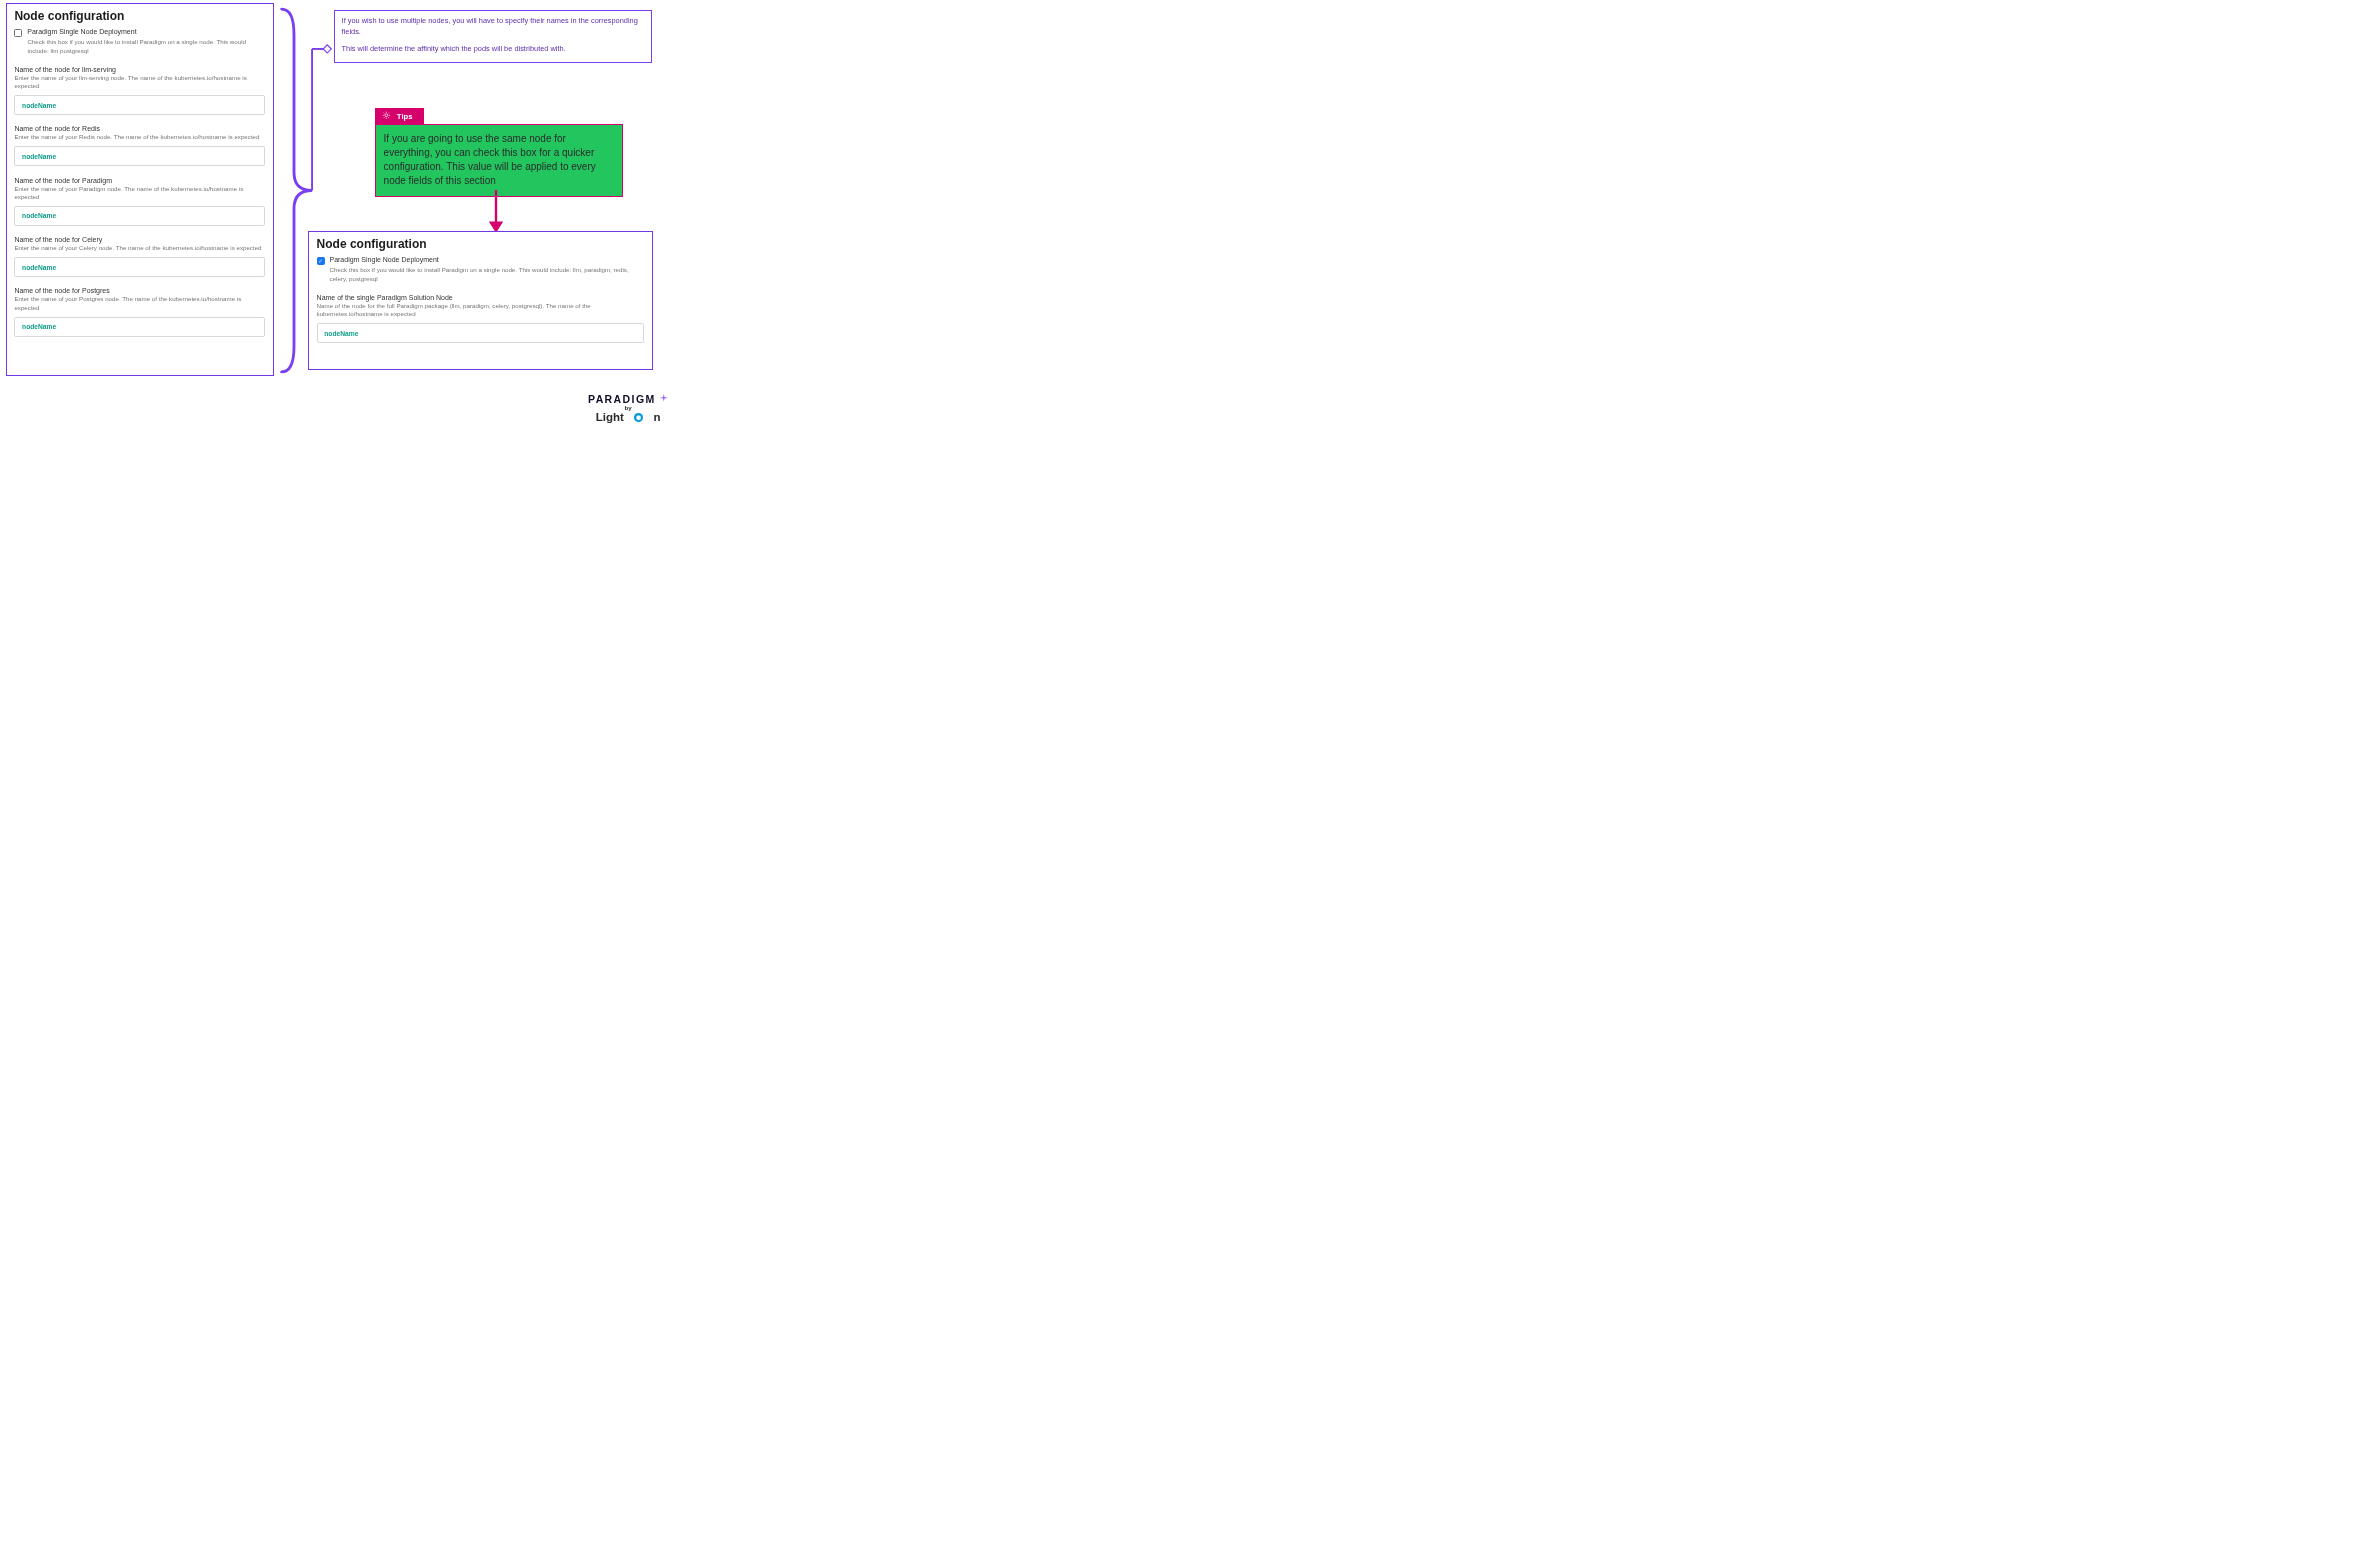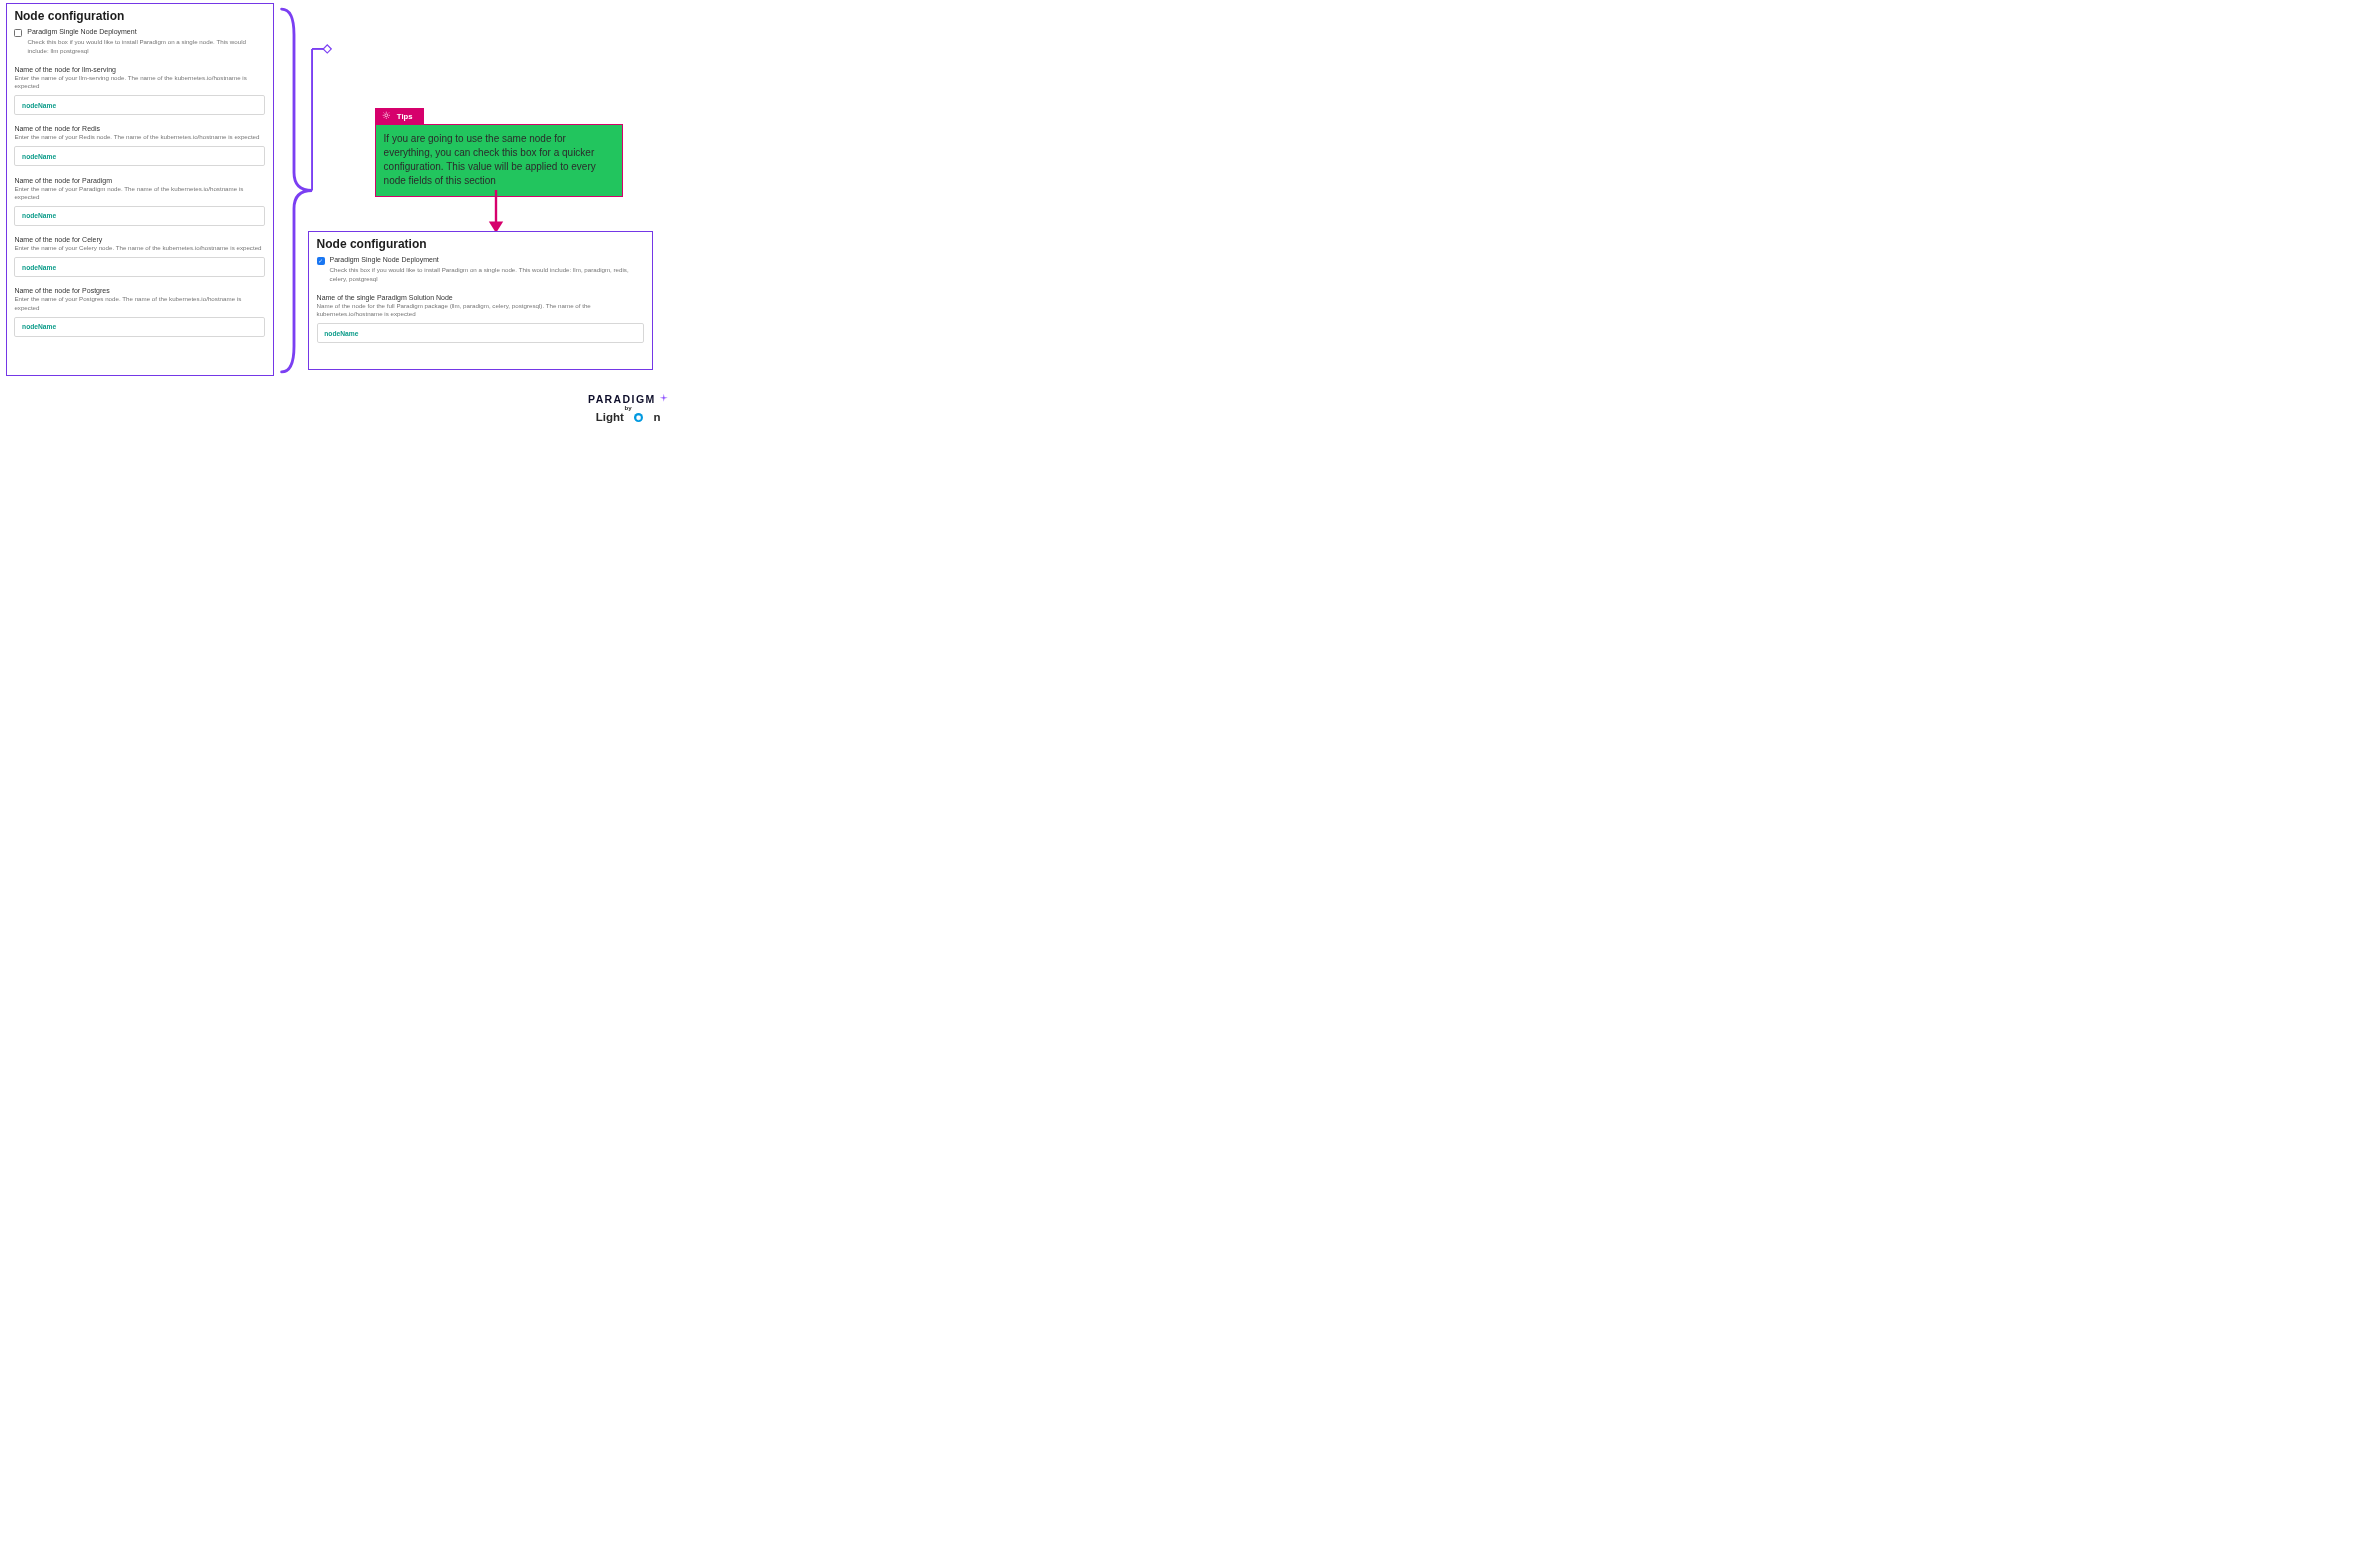--- a/index.html
+++ b/index.html
@@ -194,20 +194,24 @@
              Q40 770 14 770" fill="none" stroke="#7b3ff2" stroke-width="6" stroke-linecap="round"></path>
 
     <path d="M78 90 L110 90" fill="none" stroke="#7b3ff2" stroke-width="4"></path>
     <path d="M78 90 L78 388" fill="none" stroke="#7b3ff2" stroke-width="4"></path>
 
     <g transform="translate(110,90)">
       <rect x="-6" y="-6" width="12" height="12" fill="#ffffff" stroke="#7b3ff2" stroke-width="2.5" transform="rotate(45)"></rect>
     </g>
   </svg>
 
+  <div class="callout">
+    <p>If you wish to use multiple nodes, you will have to specify their names in the corresponding fields.</p>
+    <p>This will determine the affinity which the pods will be distributed with.</p>
+  </div>
 
   <div class="tips">
     <div class="tips-tab">
       <span>
         <svg width="8.6" height="8.6" viewBox="0 0 24 24" fill="none" stroke="#fff" stroke-width="2">
           <circle cx="12" cy="12" r="4"></circle>
           <line x1="12" y1="2" x2="12" y2="5"></line>
           <line x1="12" y1="19" x2="12" y2="22"></line>
           <line x1="2" y1="12" x2="5" y2="12"></line>
           <line x1="19" y1="12" x2="22" y2="12"></line>

